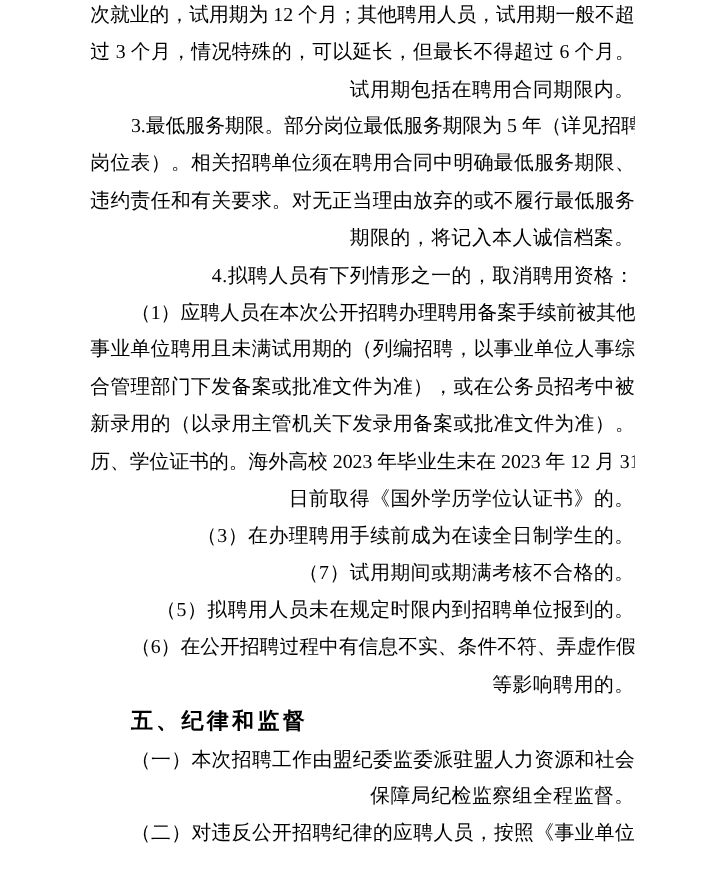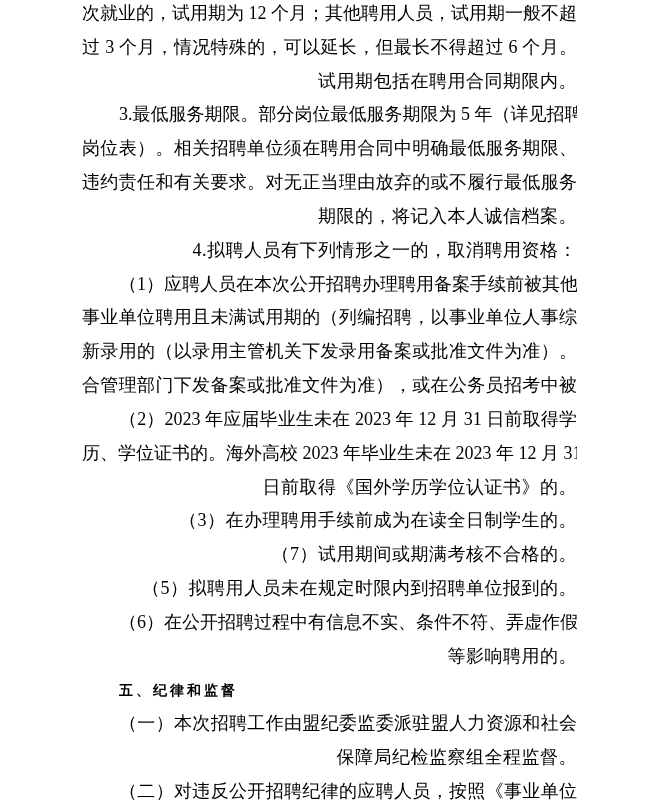--- a/index.html
+++ b/index.html
@@ -38,44 +38,43 @@
     text-align-last: justify;
   }
   
   .ind {
     text-indent: 37px;
   }
   
   .b {
     font-family: "Liberation Sans", "DejaVu Sans", sans-serif;
     font-weight: 700;
-    font-size: 14px;
+    font-size: 20px;
     letter-spacing: 3px;
     text-align: center;
     text-align-last: left;
   }
 </style>
 </head>
 <body>
 
 <div class="page">
   <div class="textblock">
     <div class="line j">次就业的，试用期为 12 个月；其他聘用人员，试用期一般不超</div>
     <div class="line j">过 3 个月，情况特殊的，可以延长，但最长不得超过 6 个月。</div>
     <div class="line">试用期包括在聘用合同期限内。</div>
     <div class="line ind j">3.最低服务期限。部分岗位最低服务期限为 5 年（详见招聘</div>
     <div class="line j">岗位表）。相关招聘单位须在聘用合同中明确最低服务期限、</div>
     <div class="line j">违约责任和有关要求。对无正当理由放弃的或不履行最低服务</div>
     <div class="line">期限的，将记入本人诚信档案。</div>
     <div class="line ind">4.拟聘人员有下列情形之一的，取消聘用资格：</div>
     <div class="line ind j">（1）应聘人员在本次公开招聘办理聘用备案手续前被其他</div>
     <div class="line j">事业单位聘用且未满试用期的（列编招聘，以事业单位人事综</div>
+    <div class="line j">合管理部门下发备案或批准文件为准），或在公务员招考中被</div>
     <div class="line j">新录用的（以录用主管机关下发录用备案或批准文件为准）。</div>
-    <div class="line j">合管理部门下发备案或批准文件为准），或在公务员招考中被</div>
-    <div class="line ind j">（2）2023 年应届毕业生未在 2023 年 12 月 31 日前取得学</div>
     <div class="line j">历、学位证书的。海外高校 2023 年毕业生未在 2023 年 12 月 31</div>
     <div class="line">日前取得《国外学历学位认证书》的。</div>
     <div class="line ind">（3）在办理聘用手续前成为在读全日制学生的。</div>
     <div class="line ind">（7）试用期间或期满考核不合格的。</div>
     <div class="line ind">（5）拟聘用人员未在规定时限内到招聘单位报到的。</div>
     <div class="line ind j">（6）在公开招聘过程中有信息不实、条件不符、弄虚作假</div>
     <div class="line">等影响聘用的。</div>
     <div class="line ind b">五、纪律和监督</div>
     <div class="line ind j">（一）本次招聘工作由盟纪委监委派驻盟人力资源和社会</div>
     <div class="line">保障局纪检监察组全程监督。</div>

